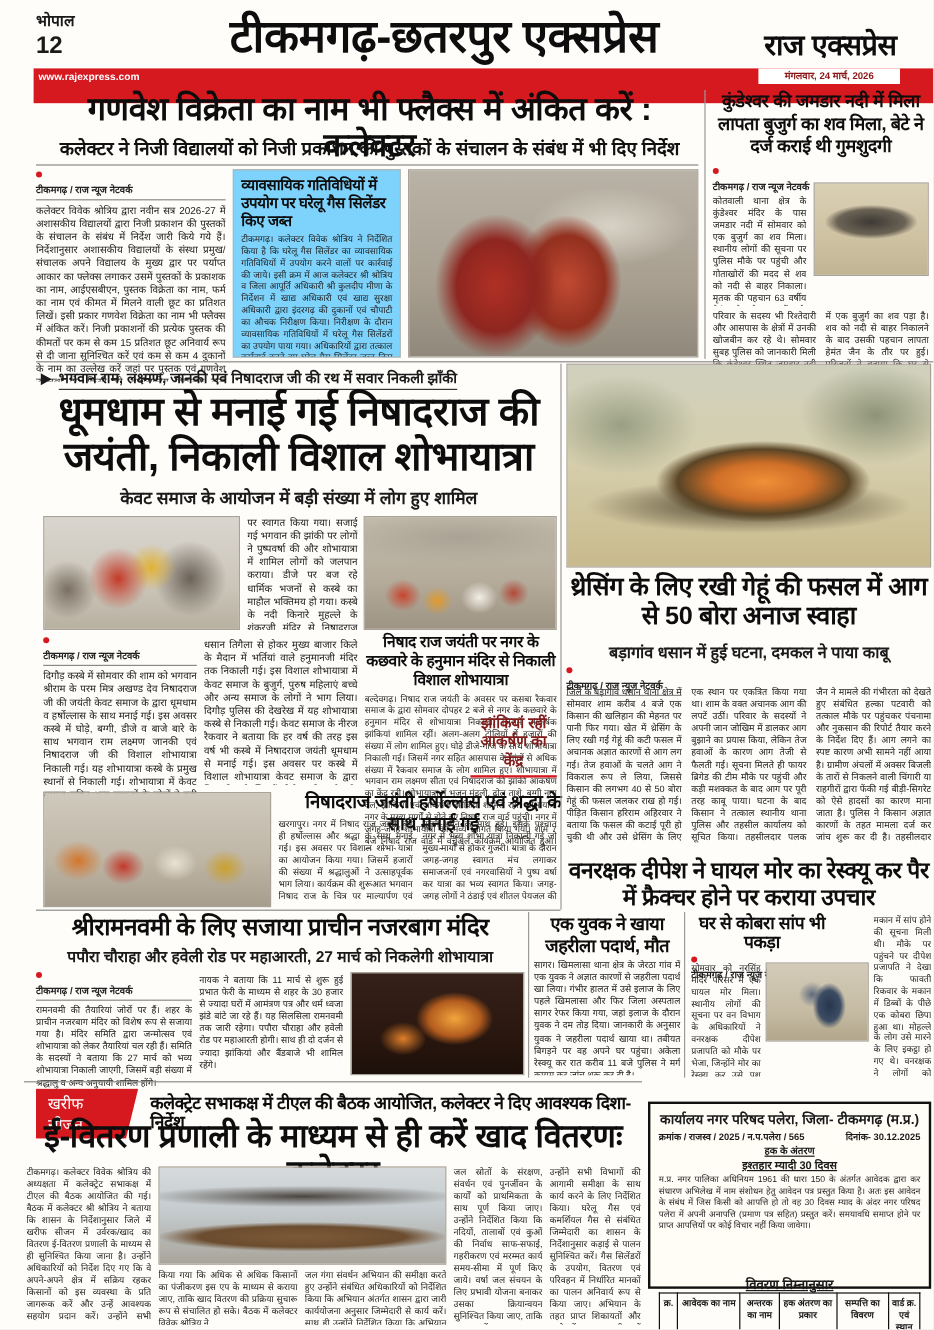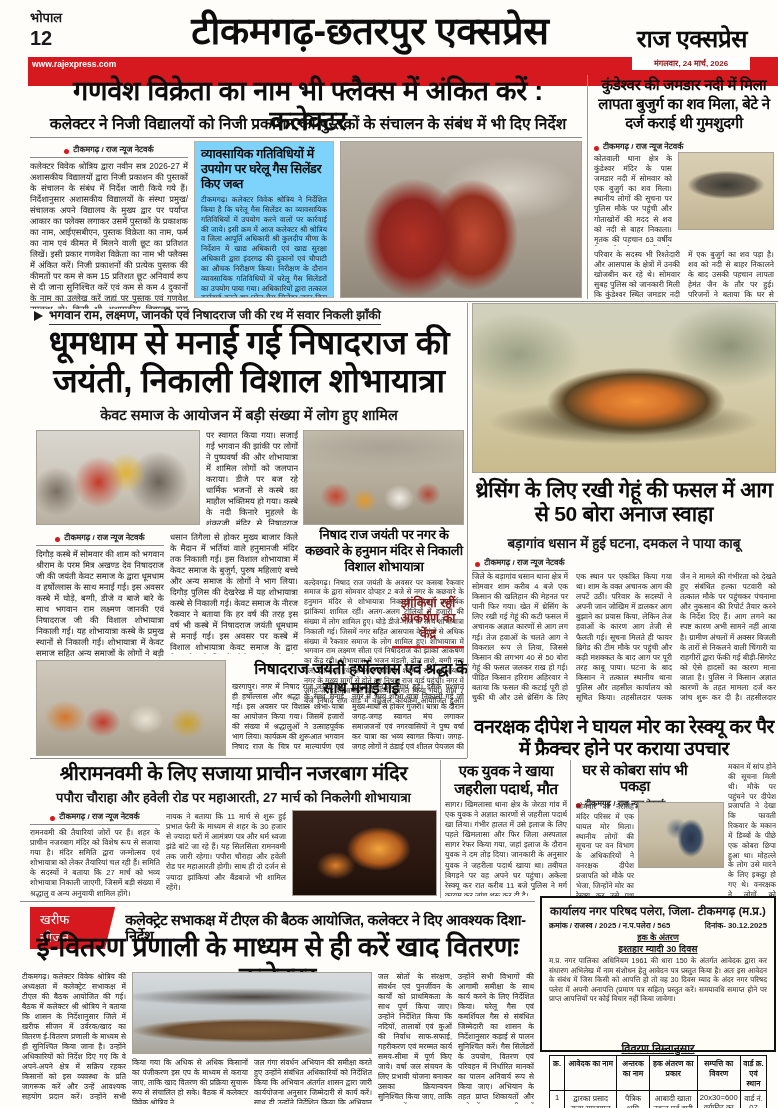--- a/index.html
+++ b/index.html
@@ -8,22 +8,22 @@
   #page {
     position:relative; width:778px; height:1108px; margin:0 auto;
     background:#fffdfa; color:#1a1a1a; overflow:hidden;
   }
   .abs { position:absolute; }
   .hl { font-weight:900; color:#0d0d0d; line-height:1.12; letter-spacing:-0.3px; }
   .center { text-align:center; }
   .body-txt { font-size:8.3px; line-height:1.33; text-align:justify; color:#222; }
   .cols2 { column-count:2; column-gap:8px; }
   .cols3 { column-count:3; column-gap:8px; }
-  .byline { display:flex; align-items:flex-end; gap:4px; font-size:8px; font-weight:700; color:#222;
-            justify-content:center; padding:2px 0 3px; }
+  .byline { display:flex; align-items:flex-start; gap:4px; font-size:8px; font-weight:700; color:#222;
+            justify-content:center; padding:2px 0 3px;flex-direction:column; }
   .dot { width:5px; height:5px; border-radius:50%; background:#d6191f; display:inline-block; flex:0 0 auto; }
   .rule-h { background:#8a8a8a; height:1px; }
   .rule-v { background:#9a9a9a; width:1px; }
   .photo { border:1px solid #a9a296; }
   
   .ph-cylinders { background:
       radial-gradient(ellipse 30% 55% at 30% 62%, #b03025 0%, #8e2620 45%, transparent 70%),
       radial-gradient(ellipse 26% 50% at 55% 60%, #c04a33 0%, #93301f 50%, transparent 72%),
       radial-gradient(ellipse 40% 30% at 70% 30%, #d8d2c6 0%, transparent 70%),
       linear-gradient(180deg,#b9b2a6 0%, #a89f90 60%, #90887b 100%); }
@@ -219,21 +219,21 @@
   </div>
   <div class="abs hl center" style="left:20px; top:932px; width:515px; font-size:27px;">ई-वितरण प्रणाली के माध्यम से ही करें खाद वितरणः कलेक्टर</div>
 
   <div class="abs body-txt" style="left:22px; top:972px; width:104px; height:130px; overflow:hidden; font-size:7.5px;">टीकमगढ़। कलेक्टर विवेक श्रोत्रिय की अध्यक्षता में कलेक्ट्रेट सभाकक्ष में टीएल की बैठक आयोजित की गई। बैठक में कलेक्टर श्री श्रोत्रिय ने बताया कि शासन के निर्देशानुसार जिले में खरीफ सीजन में उर्वरक/खाद का वितरण ई-वितरण प्रणाली के माध्यम से ही सुनिश्चित किया जाना है। उन्होंने अधिकारियों को निर्देश दिए गए कि वे अपने-अपने क्षेत्र में सक्रिय रहकर किसानों को इस व्यवस्था के प्रति जागरूक करें और उन्हें आवश्यक सहयोग प्रदान करें। उन्होंने सभी संबंधित अधिकारियों को निर्देशित</div>
   <div class="abs photo ph-meeting" style="left:132px; top:972px; width:240px; height:82px;"></div>
   <div class="abs body-txt" style="left:132px; top:1058px; width:116px; height:46px; overflow:hidden; font-size:7.5px;">किया गया कि अधिक से अधिक किसानों का पंजीकरण इस एप के माध्यम से कराया जाए, ताकि खाद वितरण की प्रक्रिया सुचारू रूप से संचालित हो सके। बैठक में कलेक्टर विवेक श्रोत्रिय ने</div>
   <div class="abs body-txt" style="left:254px; top:1058px; width:118px; height:46px; overflow:hidden; font-size:7.5px;">जल गंगा संवर्धन अभियान की समीक्षा करते हुए उन्होंने संबंधित अधिकारियों को निर्देशित किया कि अभियान अंतर्गत शासन द्वारा जारी कार्ययोजना अनुसार जिम्मेदारी से कार्य करें। साथ ही उन्होंने निर्देशित किया कि अभियान के अंतर्गत</div>
   <div class="abs body-txt" style="left:378px; top:972px; width:74px; height:132px; overflow:hidden; font-size:7.5px;">जल स्रोतों के संरक्षण, संवर्धन एवं पुनर्जीवन के कार्यों को प्राथमिकता के साथ पूर्ण किया जाए। उन्होंने निर्देशित किया कि नदियों, तालाबों एवं कुओं की निर्वाध साफ-सफाई, गहरीकरण एवं मरम्मत कार्य समय-सीमा में पूर्ण किए जाये। वर्षा जल संचयन के लिए प्रभावी योजना बनाकर उसका क्रियान्वयन सुनिश्चित किया जाए, ताकि जलस्तर में सुधार लाया जा सके। उन्होंने अधिकारियों से कहा कि अभियान के तहत जनभागीदारी बढ़ाई जाए, और ग्रामीण व शहरी क्षेत्रों में लोगों को जल संरक्षण के प्रति जागरूक किया जाए।</div>
   <div class="abs body-txt" style="left:458px; top:972px; width:76px; height:132px; overflow:hidden; font-size:7.5px;">उन्होंने सभी विभागों की आगामी समीक्षा के साथ कार्य करने के लिए निर्देशित किया। घरेलू गैस एवं कमर्शियल गैस से संबंधित जिम्मेदारी का शासन के निर्देशानुसार कड़ाई से पालन सुनिश्चित करें। गैस सिलेंडरों के उपयोग, वितरण एवं परिवहन में निर्धारित मानकों का पालन अनिवार्य रूप से किया जाए। अभियान के तहत प्राप्त शिकायतों और आवेदनों का समय-सीमा में निराकरण सुनिश्चित किया जाए। उन्होंने बताया कि अभियान अंतर्गत कल 24 मार्च को जनपद टीकमगढ़ में विकासखंड स्तरीय शिविर का आयोजन होगा।</div>
 
-  <div class="abs notice" style="left:540px; top:896px; width:236px; height:156px;">
+  <div class="abs notice" style="left:540px; top:918px; width:236px; height:156px;">
     <div class="center" style="font-weight:800; font-size:11.5px;">कार्यालय नगर परिषद पलेरा, जिला- टीकमगढ़ (म.प्र.)</div>
     <div style="display:flex; justify-content:space-between; margin-top:2px; font-weight:700; font-size:7.8px;">
       <span>क्रमांक / राजस्व / 2025 / न.प.पलेरा / 565</span>
       <span>दिनांक- 30.12.2025</span>
     </div>
     <div class="center" style="font-weight:700; font-size:8.2px; text-decoration:underline; margin-top:1px;">हक के अंतरण</div>
     <div class="center" style="font-weight:800; font-size:9.2px; text-decoration:underline;">इश्तहार म्यादी 30 दिवस</div>
     <div class="body-txt" style="font-size:7.2px; margin-top:1px;">म.प्र. नगर पालिका अधिनियम 1961 की धारा 150 के अंतर्गत आवेदक द्वारा कर संधारण अभिलेख में नाम संशोधन हेतु आवेदन पत्र प्रस्तुत किया है। अतः इस आवेदन के संबंध में जिस किसी को आपत्ति हो तो वह 30 दिवस म्याद के अंदर नगर परिषद पलेरा में अपनी अनापत्ति (प्रमाण पत्र सहित) प्रस्तुत करें। समयावधि समाप्त होने पर प्राप्त आपत्तियों पर कोई विचार नहीं किया जावेगा।</div>
     <div class="center" style="font-weight:700; font-size:11px; text-decoration:underline;margin-top:36px;">विवरण निम्नानुसार</div>
     <table>

